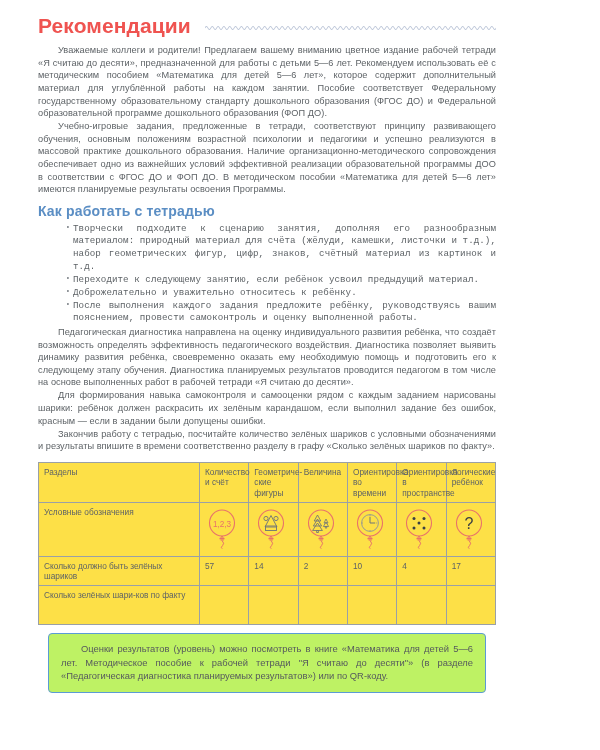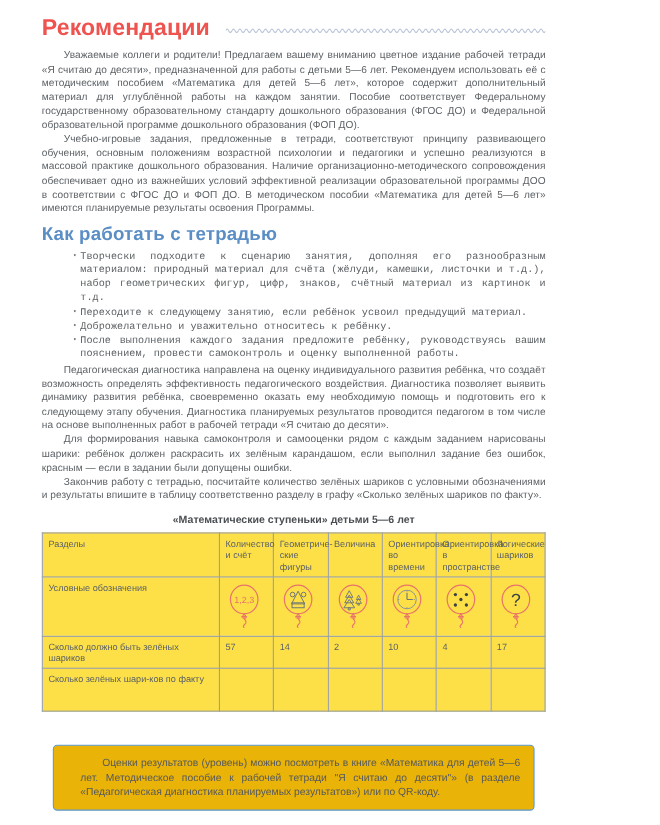--- a/index.html
+++ b/index.html
@@ -52,21 +52,21 @@
     font-size: 9.2px;
     line-height: 12.6px;
     text-align: justify;
     text-indent: 20px;
     margin: 0 0 0.5px 0;
     color: #5d6266;
     letter-spacing: 0.05px;
   }
 
   .sub-head {
-    font-size: 17px;
+    font-size: 14px;
     font-weight: bold;
     color: #5b8ec4;
     margin: 7px 0 4px 0;
     letter-spacing: 0.15px;
   }
 
   ul.bullets {
     margin: 0 0 1px 0;
     padding: 0 0 0 26px;
     list-style: none;
@@ -144,25 +144,25 @@
   .balloon {
     display: inline-block;
     width: 34px;
     height: 42px;
     position: relative;
   }
   .balloon svg { display: block; }
 
   
   .callout {
-    margin: 30px 10px 0 10px;
+    margin: 8px 10px 0 10px;
     border: 1.4px solid #5b9bd5;
     border-radius: 4px;
-    padding: 8px 12px 9px 24px;
-    background: #eab308;
+    padding: 8px 12px 9px 12px;
+    background: #bef264;
   }
   .callout p {
     margin: 0;
     font-size: 9.4px;
     line-height: 13.4px;
     color: #55595d;
     text-indent: 20px;
     text-align: justify;
   }
 </style>
@@ -187,36 +187,35 @@
 
   <ul class="bullets">
     <li>Творчески подходите к сценарию занятия, дополняя его разнообразным материалом: природный материал для счёта (жёлуди, камешки, листочки и т.д.), набор геометрических фигур, цифр, знаков, счётный материал из картинок и т.д.</li>
     <li>Переходите к следующему занятию, если ребёнок усвоил предыдущий материал.</li>
     <li>Доброжелательно и уважительно относитесь к ребёнку.</li>
     <li>После выполнения каждого задания предложите ребёнку, руководствуясь вашим пояснением, провести самоконтроль и оценку выполненной работы.</li>
   </ul>
 
   <p class="para">Педагогическая диагностика направлена на оценку индивидуального развития ребёнка, что создаёт возможность определять эффективность педагогического воздействия. Диагностика позволяет выявить динамику развития ребёнка, своевременно оказать ему необходимую помощь и подготовить его к следующему этапу обучения. Диагностика планируемых результатов проводится педагогом в том числе на основе выполненных работ в рабочей тетради «Я считаю до десяти».</p>
   <p class="para">Для формирования навыка самоконтроля и самооценки рядом с каждым заданием нарисованы шарики: ребёнок должен раскрасить их зелёным карандашом, если выполнил задание без ошибок, красным — если в задании были допущены ошибки.</p>
-  <p class="para">Закончив работу с тетрадью, посчитайте количество зелёных шариков с условными обозначениями и результаты впишите в таблицу соответственно разделу в графу «Сколько зелёных шариков по факту».</p>
+  <p class="para">Закончив работу с тетрадью, посчитайте количество зелёных шариков с условными обозначениями и результаты впишите в времени соответственно разделу в графу «Сколько зелёных шариков по факту».</p>
 
   <div class="table-caption">
-    <div>«Математические ступеньки» детьми 5—6 лет</div>
   </div>
 
   <table class="diag">
     <thead>
       <tr>
         <th class="hdr-label">Разделы</th>
         <th class="col-h">Количество и счёт</th>
         <th class="col-h">Геометриче-ские фигуры</th>
         <th class="col-h">Величина</th>
         <th class="col-h">Ориентировка во времени</th>
         <th class="col-h">Ориентировка в пространстве</th>
-        <th class="col-h">Логические шариков</th>
+        <th class="col-h">Логические ребёнок</th>
       </tr>
     </thead>
     <tbody>
 
       <tr>
         <td class="row-label">Условные обозначения</td>
 
         <td class="icon-cell">
           <span class="balloon">
             <svg width="34" height="42" viewBox="0 0 34 42" xmlns="http://www.w3.org/2000/svg">

